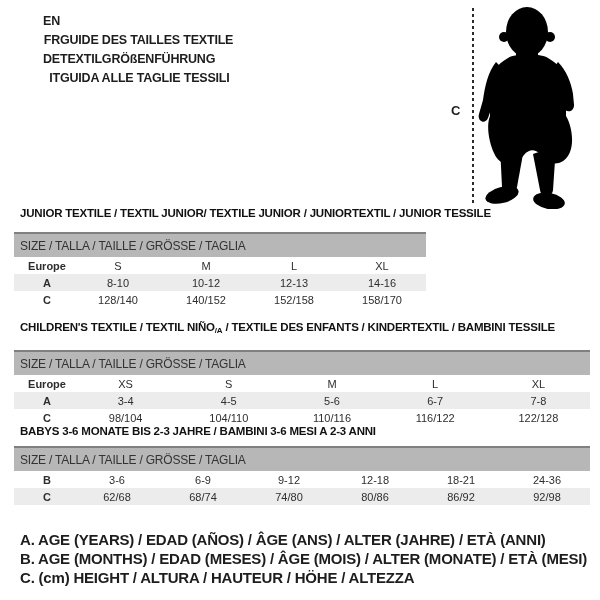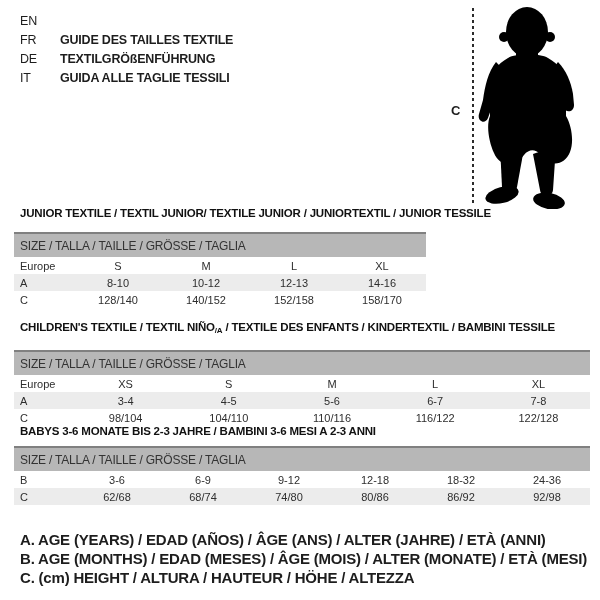--- a/index.html
+++ b/index.html
@@ -13,21 +13,21 @@
   html,body{background:#fff;}
   body{
     width:600px;height:600px;position:relative;overflow:hidden;
     font-family:"Liberation Sans","DejaVu Sans",sans-serif;
     color:var(--text-color);
   }
 
   
   .lang-block{position:absolute;left:20px;top:11px;}
   .lang-row{display:flex;height:19px;align-items:center;}
-  .lang-code{width:40px;font-weight:normal;font-size:12.5px;letter-spacing:-0.2px;}
+  .lang-code{width:40px;font-weight:bold;font-size:12.5px;letter-spacing:-0.2px;text-align:right;}
   .lang-label{font-weight:bold;font-size:12.5px;letter-spacing:-0.2px;white-space:nowrap;}
 
   
   .figure-area{position:absolute;left:445px;top:0;width:155px;height:215px;}
   .dotted-line{
     position:absolute;left:27px;top:8px;width:2px;height:198px;
     background-image:repeating-linear-gradient(to bottom,#2b2b2b 0px,#2b2b2b 3px,transparent 3px,transparent 6px);
   }
   .height-label{position:absolute;left:6px;top:103px;font-weight:bold;font-size:13px;}
   .silhouette{position:absolute;left:33px;top:4px;color:var(--silhouette-color);}
@@ -43,21 +43,21 @@
   }
   .sec-3 .tbl-title{line-height:15px;margin-bottom:7px;}
   .tbl-title .sub{font-size:8px;vertical-align:-2px;}
   table.size-table{width:100%;border-collapse:collapse;table-layout:fixed;font-size:11px;}
   th.bar{
     background:var(--header-bar-bg);border-top:2px solid var(--header-bar-border);
     height:24px;text-align:left;padding:1px 0 1px 6px;
     font-weight:normal;font-size:12px;letter-spacing:-0.2px;color:#333;white-space:nowrap;
   }
   td{height:17px;padding:0;text-align:center;color:#2e2e2e;white-space:nowrap;}
-  td.lbl{text-align:left;padding-left:6px;color:#2e2e2e;}
+  td.lbl{text-align:center;padding-left:6px;color:#2e2e2e;font-weight:bold;}
   tbody tr:nth-child(2){background:var(--alt-row-bg);}
   col.c-label{width:60px;}
 
   
   .legend{position:absolute;left:20px;top:530px;}
   .legend-item{font-weight:bold;font-size:15px;letter-spacing:-0.2px;line-height:19px;white-space:nowrap;}
 </style>
 </head>
 <body>
 
@@ -206,21 +206,21 @@
           <th class="bar" colspan="7">SIZE / TALLA / TAILLE / GRÖSSE / TAGLIA</th>
         </tr>
     </thead>
     <tbody>
       <tr>
         <td class="lbl">B</td>
         <td>3-6</td>
         <td>6-9</td>
         <td>9-12</td>
         <td>12-18</td>
-        <td>18-32</td>
+        <td>18-21</td>
         <td>24-36</td>
       </tr>
       <tr>
         <td class="lbl">C</td>
         <td>62/68</td>
         <td>68/74</td>
         <td>74/80</td>
         <td>80/86</td>
         <td>86/92</td>
         <td>92/98</td>

